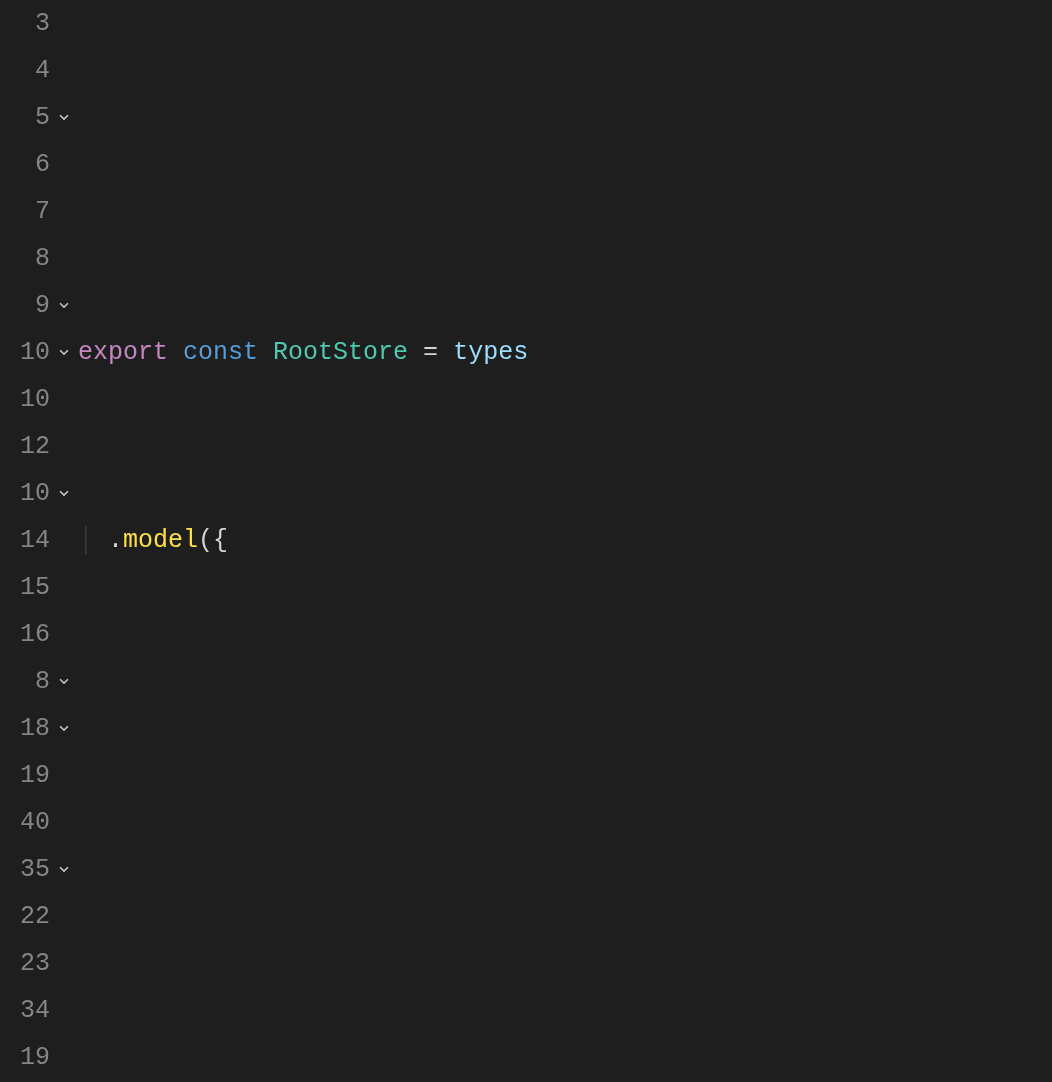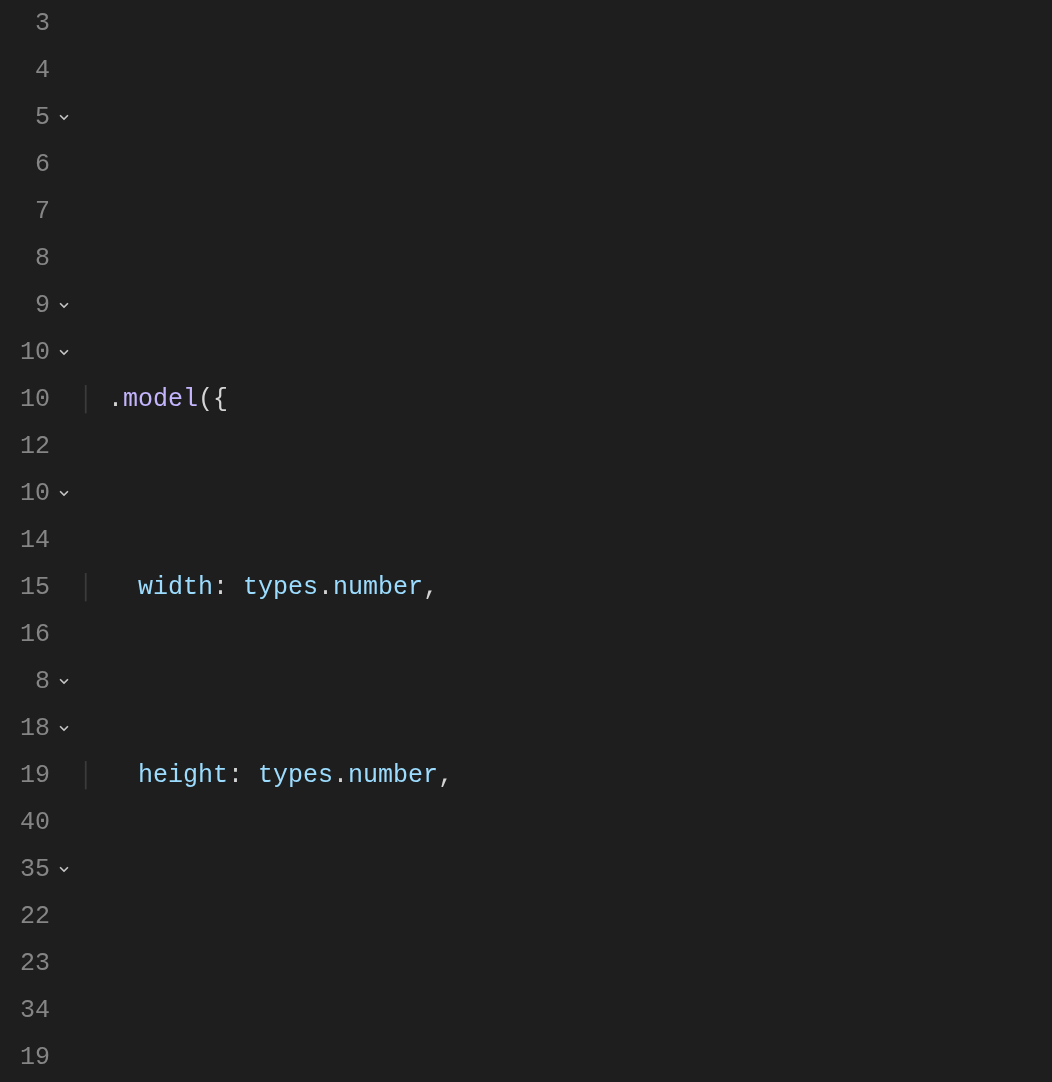--- a/index.html
+++ b/index.html
@@ -33,21 +33,21 @@
     color: #c5c5c5;
   }
   .fold-col .blank { height: 47px; }
   .code { white-space: pre; }
   .line { height: 47px; }
   .guide { color: #3b3b3b; }
   .kw-export { color: #c586c0; }
   .kw-const { color: #569cd6; }
   .ident { color: #9cdcfe; }
   .type { color: #4ec9b0; }
-  .func { color: #c4b5fd; text-align: right; }
+  .func { color: #fde047; text-align: right; }
   .prop { color: #9cdcfe; }
   .op { color: #d4d4d4; }
   .punct { color: #d4d4d4; }
   .brace { color: #d4d4d4; }
   svg.chev-svg { width: 18px; height: 18px; }
 </style>
 </head>
 <body>
 
 <div class="editor">
@@ -126,26 +126,25 @@
       </div>
       <div class="blank"></div>
       <div class="blank"></div>
       <div class="blank"></div>
       <div class="blank"></div>
     </div>
   <div class="code">
     
     <div class="line"> </div>
     
+    <div class="line"><span class="kw-export">export</span> <span class="kw-const">const</span> <span class="type">RootStore</span> <span class="op">=</span> <span class="ident">types</span></div>
     
     <div class="line"><span class="guide">│ </span><span class="punct">.</span><span class="func">model</span><span class="punct">(</span><span class="brace">{</span></div>
     
-    <div class="line"><span class="guide">│ </span>  <span class="prop">width</span><span class="punct">:</span> <span class="ident">types</span><span class="punct">.</span><span class="prop">number</span><span class="punct">,</span></div>
     
-    <div class="line"><span class="guide">│ </span>  <span class="prop">height</span><span class="punct">:</span> <span class="ident">types</span><span class="punct">.</span><span class="prop">number</span><span class="punct">,</span></div>
     
     <div class="line"></div>
     
     
     
     
     
     
     
     

